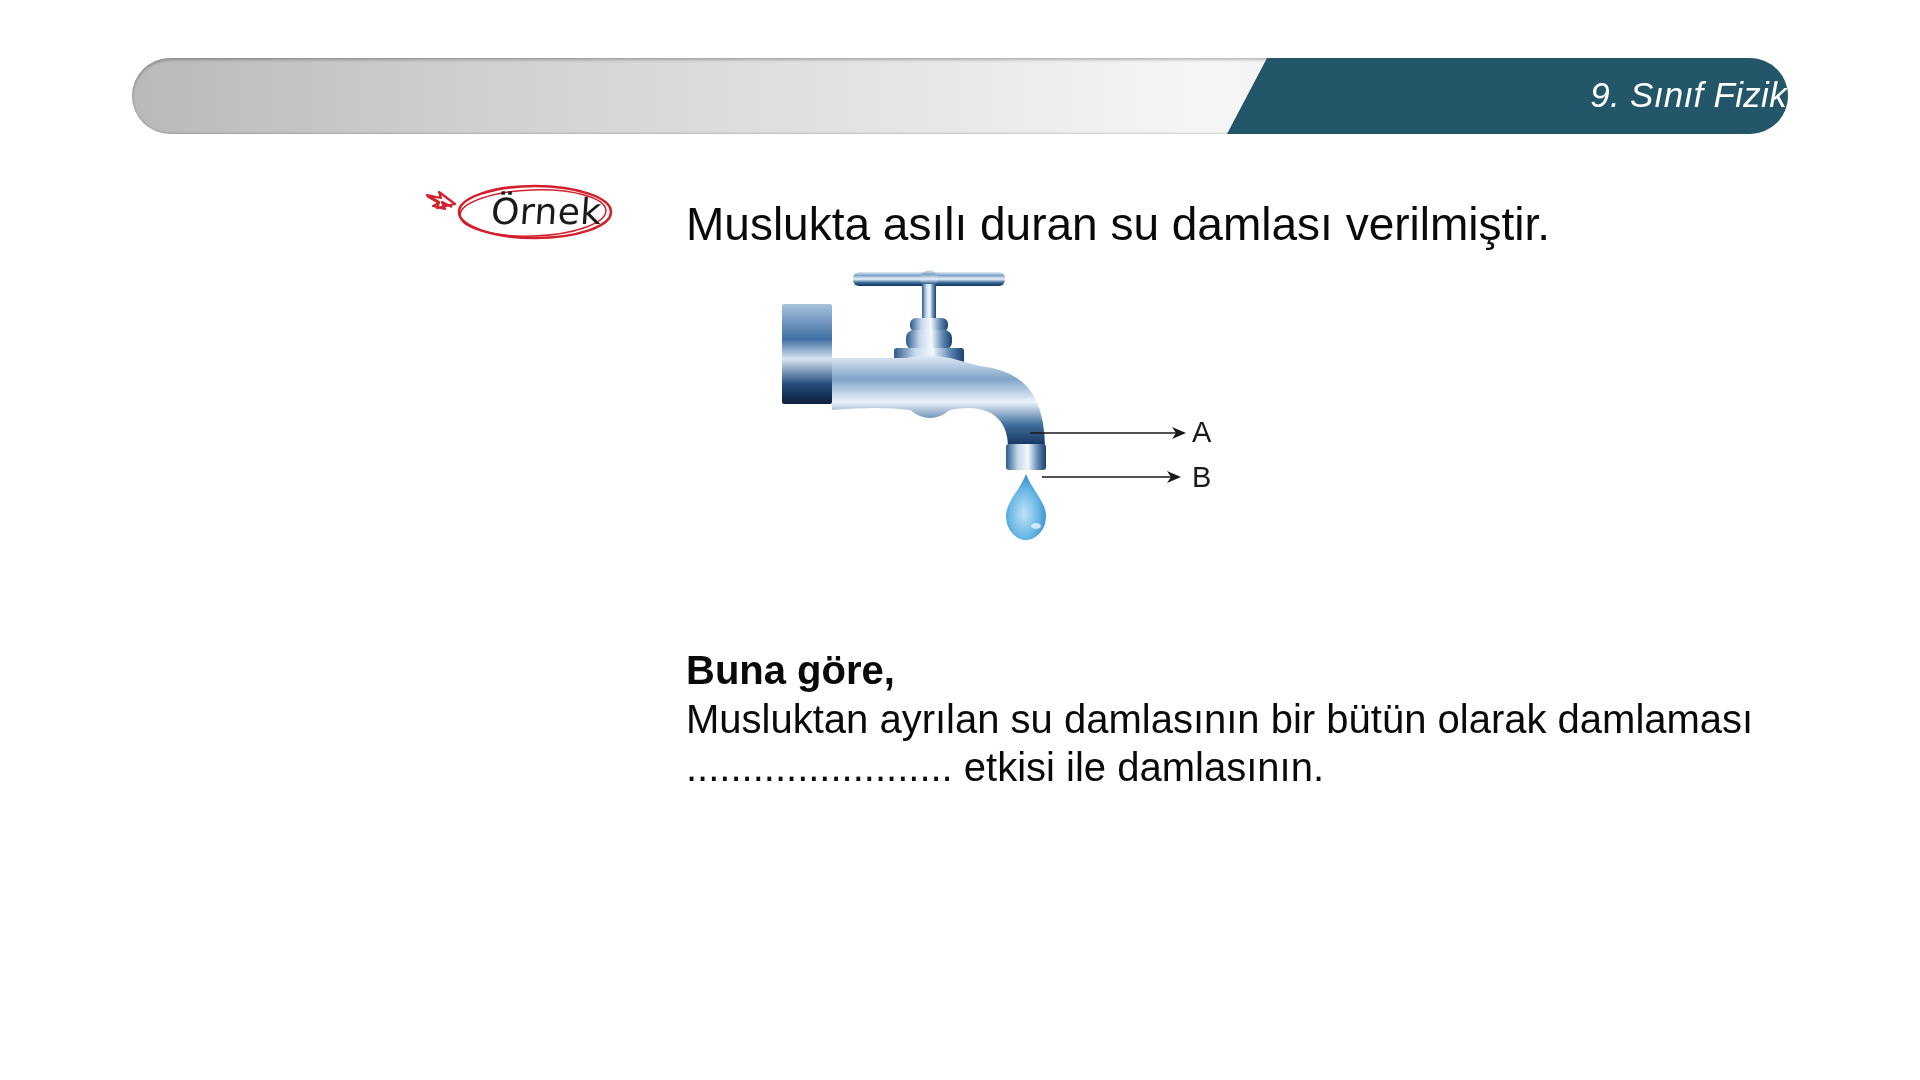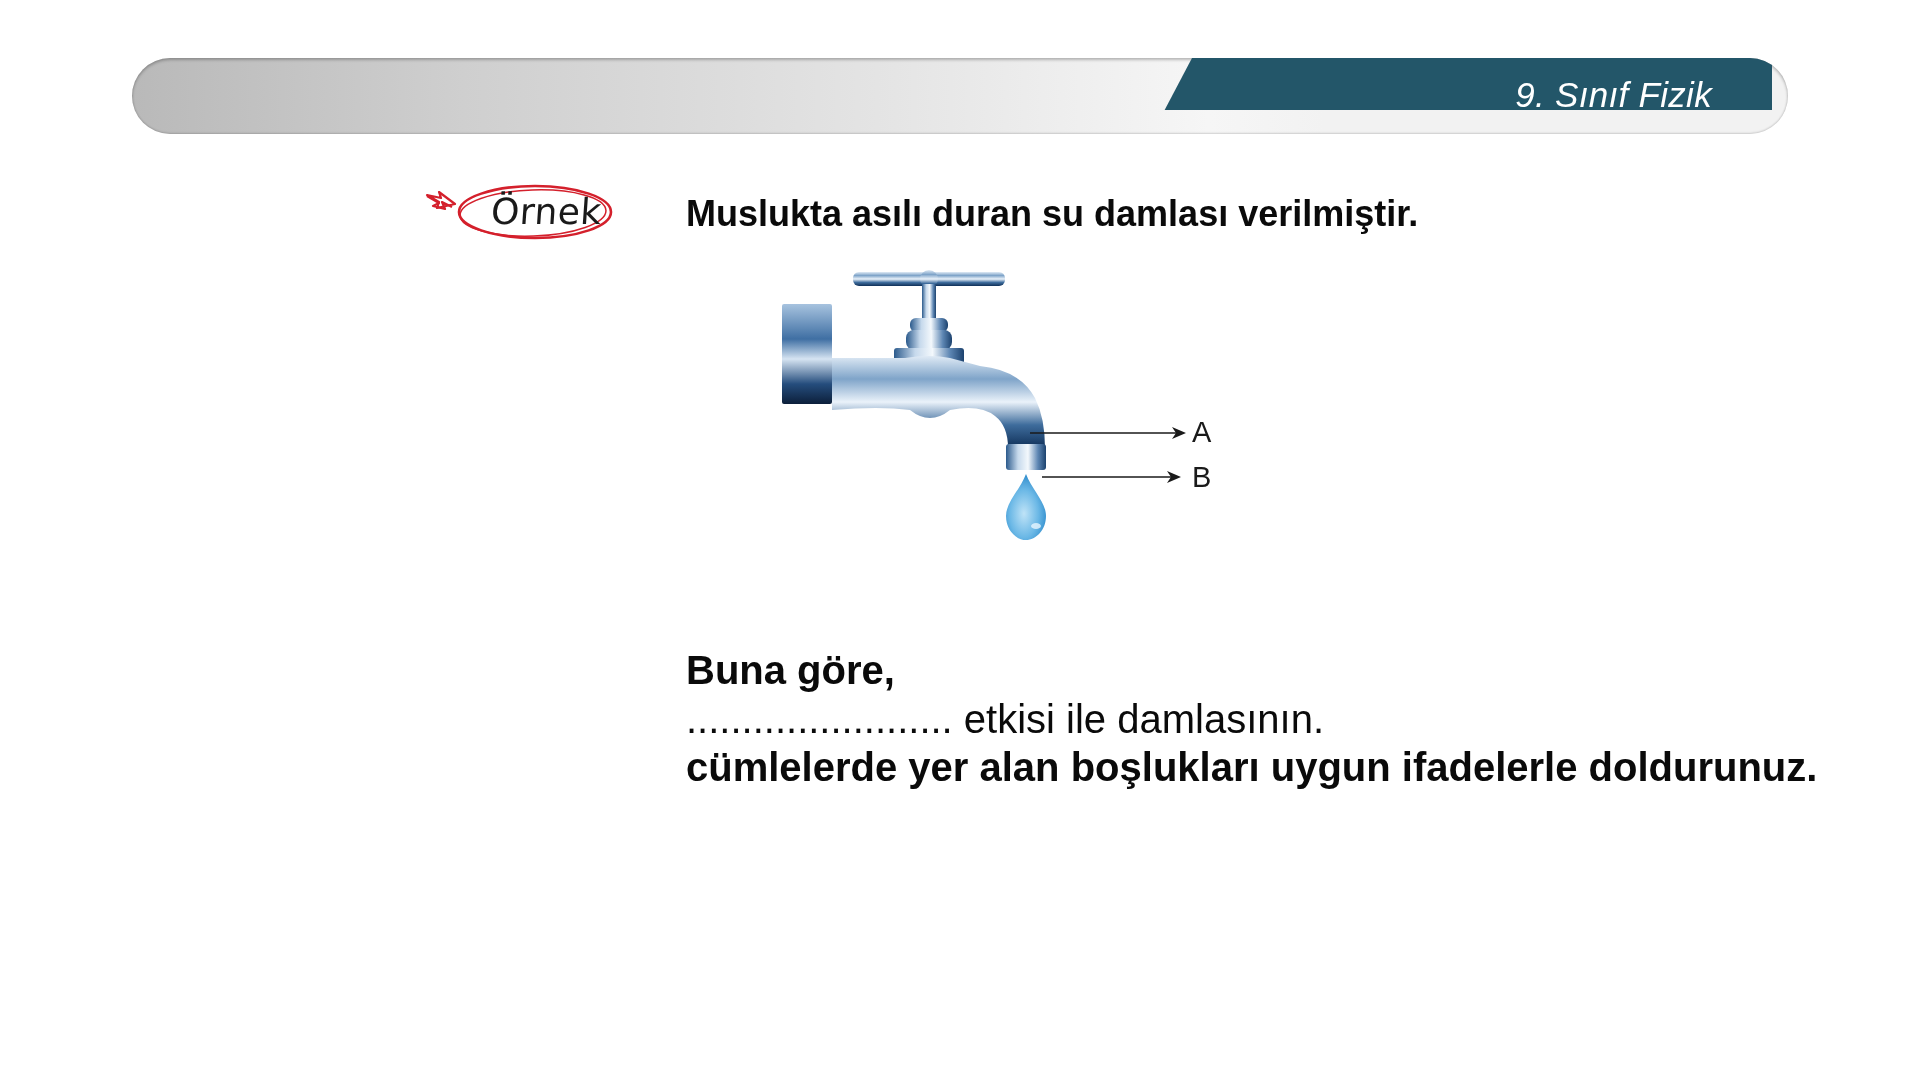--- a/index.html
+++ b/index.html
@@ -7,38 +7,38 @@
     width:1920px; height:1080px; background:#ffffff; position:relative; overflow:hidden;
     font-family:"Liberation Sans", sans-serif; color:#0a0a0a;
   }
   .header-bar {
     position:absolute; left:132px; top:58px; width:1656px; height:76px;
     border-radius:38px; overflow:hidden;
     background:linear-gradient(to right,#b9b9b9 0%,#cfcfcf 20%,#e4e4e4 45%,#f6f6f6 65%,#f2f2f2 72%);
     box-shadow: inset 0 2px 3px rgba(0,0,0,0.25), inset 0 -1px 2px rgba(0,0,0,0.15);
   }
   .header-teal {
-    position:absolute; left:1020px; top:0; width:620px; height:52px;
+    position:absolute; left:1095px; top:0; width:620px; height:76px;
     background:#235669;
     clip-path:polygon(40px 0, 620px 0, 620px 76px, 0 76px);
   }
   .header-title {
     position:absolute; right:60px; top:17px;
     color:#ffffff; font-style:italic; font-size:35px; letter-spacing:0.3px;
   }
   .ornek {
     position:absolute; left:425px; top:182px; width:190px; height:60px;
   }
   .ornek svg { position:absolute; left:0; top:0; }
   .ornek-label {
     position:absolute; left:66px; top:9px; font-size:36px; color:#1a1a1a;
     font-family:"DejaVu Sans", sans-serif; letter-spacing:0.5px; transform:skewX(-4deg);
   }
   .intro {
-    position:absolute; left:686px; top:192px; font-size:36px; line-height:44px;font-weight:bold;
+    position:absolute; left:686px; top:202px; font-size:46px; line-height:44px;
   }
   .figure {
     position:absolute; left:780px; top:258px; width:470px; height:355px;
   }
   .label-a, .label-b { position:absolute; font-size:29px; color:#1a1a1a; }
   .body-text {
     position:absolute; left:686px; top:646px; width:1200px; font-size:40px; line-height:48.5px;
   }
   .body-text .line { white-space:nowrap; display:block; }
   .bold { font-weight:bold; }
@@ -126,15 +126,15 @@
 
     <line x1="262" y1="219" x2="398" y2="219" stroke="#1a1a1a" stroke-width="1.6"></line>
     <path d="M387 213 L401 219 L387 225 L391 219 Z" fill="#1a1a1a"></path>
   </svg>
   <span class="label-a" style="left:412px; top:158px;">A</span>
   <span class="label-b" style="left:412px; top:203px;">B</span>
 </div>
 
 <div class="body-text">
   <span class="line bold">Buna göre,</span>
+  <span class="line">Musluktan ayrılan su damlasının bir bütün olarak damlaması</span>
   <span class="line">........................ etkisi ile damlasının.</span>
-  <span class="line bold">cümlelerde yer alan boşlukları uygun ifadelerle doldurunuz.</span>
 </div>
 
 </body></html>

